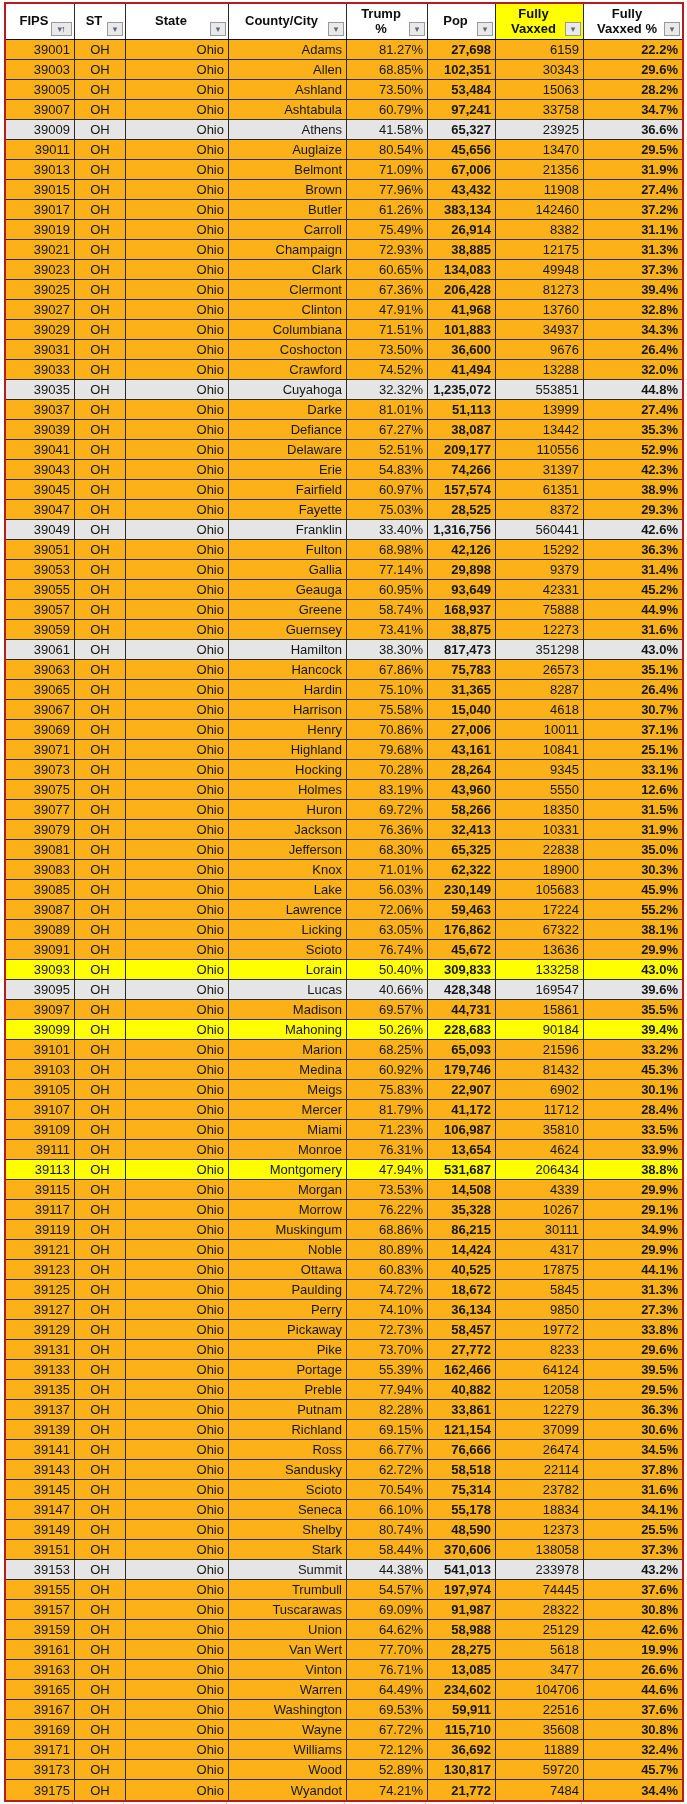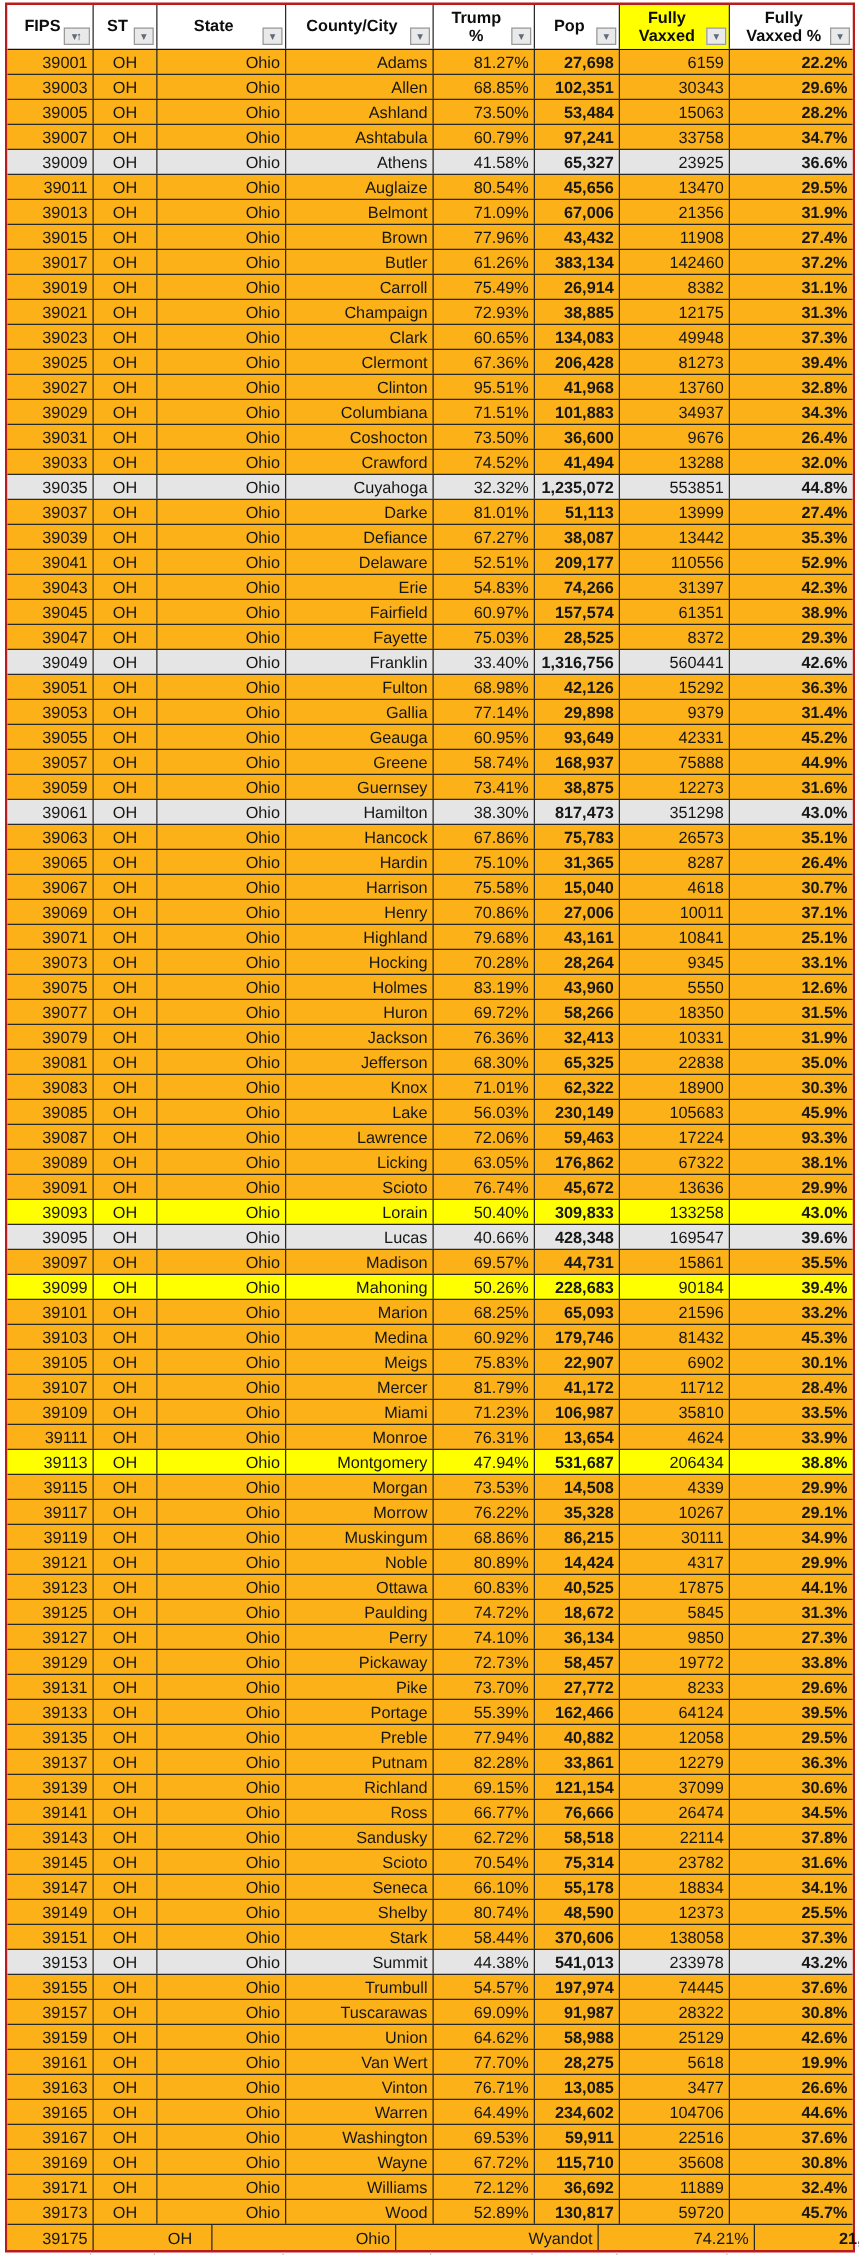--- a/index.html
+++ b/index.html
@@ -14,21 +14,21 @@
          font-weight:bold;font-size:13px;line-height:1.12;color:#0d0d0d;text-align:center;}
   .hcell .hlabel{white-space:pre-line;padding:0 14px 0 2px;}
   .hcell.yellow-bg{background:#FFFF00;}
   .filter-btn{position:absolute;right:2px;bottom:3px;width:16px;height:14px;background:#e9e9e9;
               border:1px solid #9a9a9a;display:flex;align-items:center;justify-content:center;
               font-size:9px;color:#5f6b77;line-height:1;cursor:pointer;padding:0;}
   .filter-btn .fb-up{font-size:9px;color:#333;margin-left:-1px;}
   .filter-btn.wide{width:21px;}
   
   .row{height:20px;border-bottom:1px solid #2a2a2a;}
-  .row:last-child{border-bottom:none;gap:44px;}
+  .row:last-child{border-bottom:none;}
   .hl-none{background:#FBB117;}
   .hl-blue{background:#e5e5e5;}
   .hl-yellow{background:#FFFF00;text-align:right;}
   .cell{display:flex;align-items:center;justify-content:flex-end;
         font-size:13px;color:#161616;white-space:nowrap;padding-right:4px;}
   .cell.center{justify-content:center;padding-right:0;}
   .cell.bold{font-weight:bold;}
   
   .below-strip{width:676px;margin-left:4px;height:6px;border-bottom:none;}
   .below-strip > div{border-right:1px solid #c9c9c9;}
@@ -222,21 +222,21 @@
     <div class="cell">67.36%</div>
     <div class="cell bold">206,428</div>
     <div class="cell">81273</div>
     <div class="cell bold">39.4%</div>
   </div>
       <div class="grid-row row hl-none">
     <div class="cell">39027</div>
     <div class="cell center">OH</div>
     <div class="cell">Ohio</div>
     <div class="cell">Clinton</div>
-    <div class="cell">95.51%</div>
+    <div class="cell">47.91%</div>
     <div class="cell bold">41,968</div>
     <div class="cell">13760</div>
     <div class="cell bold">32.8%</div>
   </div>
       <div class="grid-row row hl-none">
     <div class="cell">39029</div>
     <div class="cell center">OH</div>
     <div class="cell">Ohio</div>
     <div class="cell">Columbiana</div>
     <div class="cell">71.51%</div>
@@ -525,21 +525,21 @@
     <div class="cell bold">45.9%</div>
   </div>
       <div class="grid-row row hl-none">
     <div class="cell">39087</div>
     <div class="cell center">OH</div>
     <div class="cell">Ohio</div>
     <div class="cell">Lawrence</div>
     <div class="cell">72.06%</div>
     <div class="cell bold">59,463</div>
     <div class="cell">17224</div>
-    <div class="cell bold">93.3%</div>
+    <div class="cell bold">55.2%</div>
   </div>
       <div class="grid-row row hl-none">
     <div class="cell">39089</div>
     <div class="cell center">OH</div>
     <div class="cell">Ohio</div>
     <div class="cell">Licking</div>
     <div class="cell">63.05%</div>
     <div class="cell bold">176,862</div>
     <div class="cell">67322</div>
     <div class="cell bold">38.1%</div>

